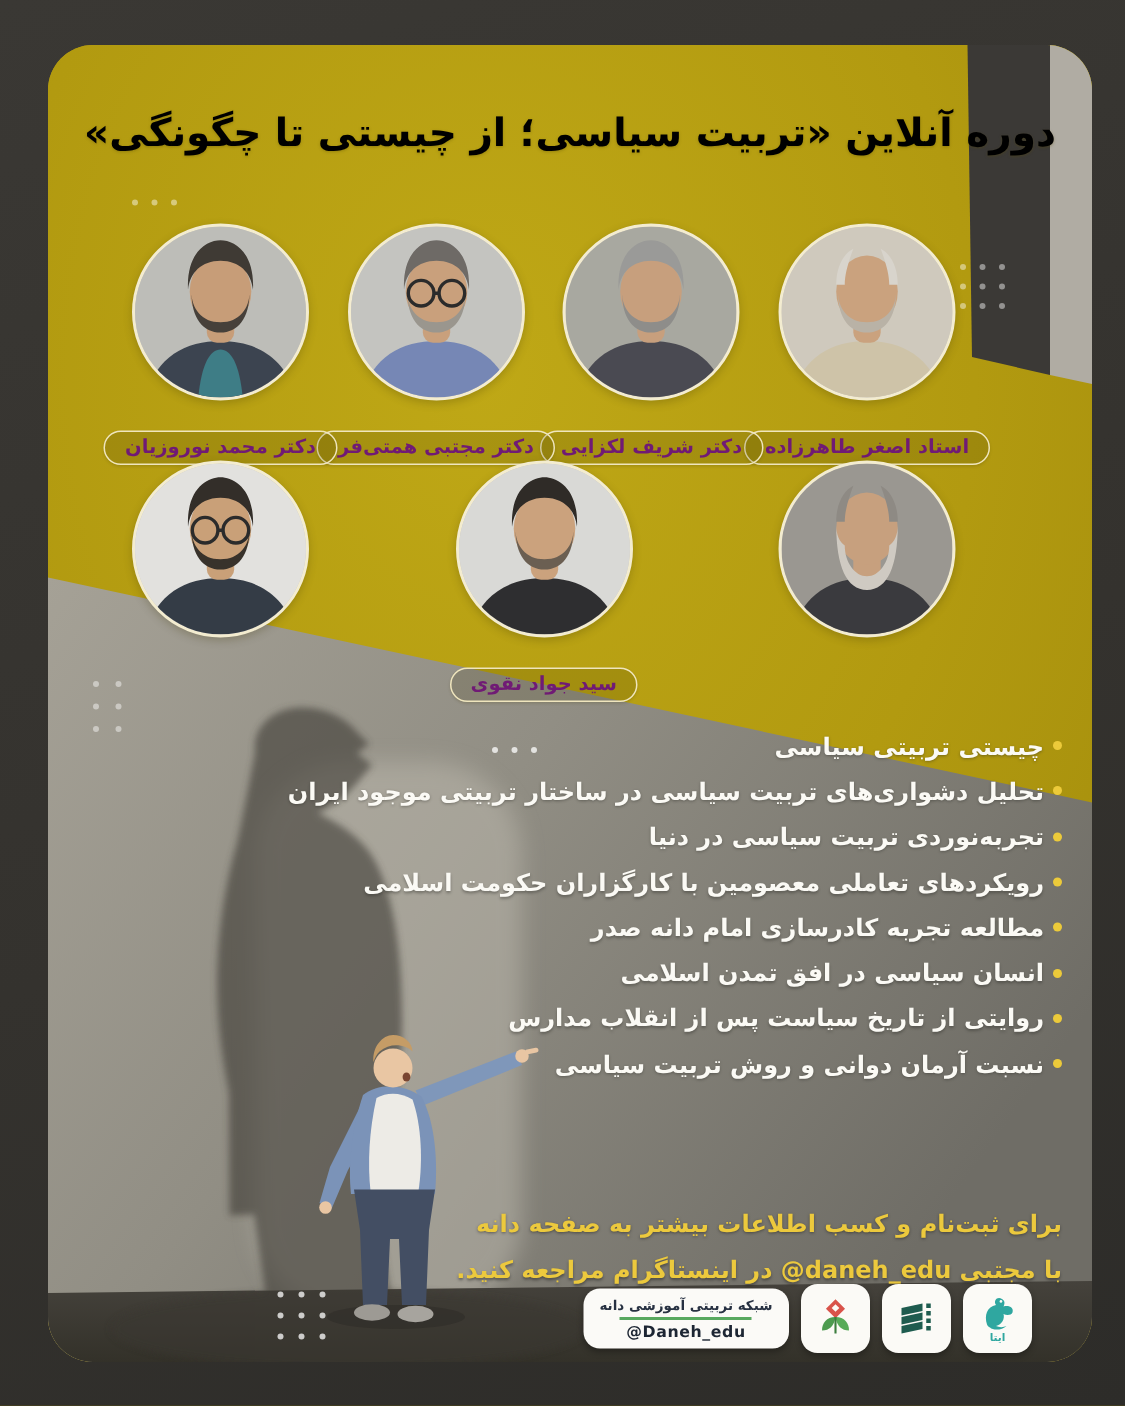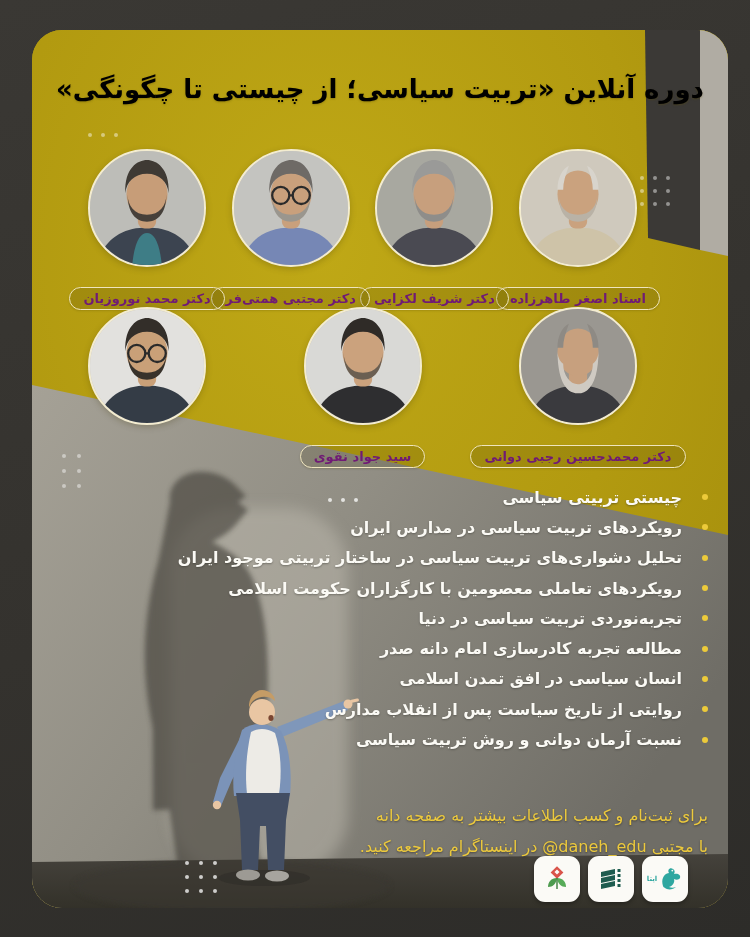--- a/index.html
+++ b/index.html
@@ -9,25 +9,25 @@
   .bg-art{position:absolute;inset:0;}
   .title{position:absolute;top:44px;left:0;width:100%;text-align:center;color:#000000;font-size:26px;font-weight:800;letter-spacing:-.5px;text-shadow:0 1px 2px rgba(90,75,0,.35);direction:rtl;}
   .row{position:absolute;left:45px;width:571px;display:flex;justify-content:space-between;direction:rtl;}
   .row1{top:119px;}
   .row2{top:277px;}
   .speaker{width:140px;display:flex;flex-direction:column;align-items:center;}
   .portrait{width:118px;height:118px;border-radius:50%;border:2px solid #f3ecd0;overflow:hidden;box-shadow:0 2px 6px rgba(60,50,0,.25);background:#cfc9bd;}
   .portrait svg{display:block;width:100%;height:100%;}
   .name-pill{margin-top:20px;border:1.5px solid #efe5bd;border-radius:13px;background:rgba(56,47,2,.16);padding:3px 13px;white-space:nowrap;color:#701a75;font-size:13px;font-weight:700;direction:rtl;box-shadow:0 1px 2px rgba(70,58,0,.2);}
   .topics{position:absolute;right:20px;top:452px;margin:0;padding:0;list-style:none;direction:rtl;}
-  .topics li{height:30.3px;display:flex;align-items:center;gap:20px;justify-content:flex-start;color:#fbfaf5;font-size:16px;font-weight:700;text-shadow:0 1px 2px rgba(40,40,36,.4);}
+  .topics li{height:30.3px;display:flex;align-items:center;gap:6px;justify-content:flex-start;color:#fbfaf5;font-size:16px;font-weight:700;text-shadow:0 1px 2px rgba(40,40,36,.4);}
   .topic-dot{width:6px;height:6px;border-radius:50%;background:#ecca3a;flex:0 0 auto;}
-  .cta{position:absolute;right:20px;top:770px;direction:rtl;text-align:right;color:#ecc93d;font-size:16px;font-weight:400;line-height:31px;text-shadow:0 1px 2px rgba(30,30,28,.5);}
+  .cta{position:absolute;right:20px;top:770px;direction:rtl;text-align:right;color:#ecc93d;font-size:16px;font-weight:700;line-height:31px;text-shadow:0 1px 2px rgba(30,30,28,.5);}
   .badges{position:absolute;right:40px;top:826px;display:flex;direction:rtl;gap:8px;align-items:center;}
-  .logo-sq{width:46px;height:46px;border-radius:11px;background:#fbfaf6;display:flex;align-items:center;justify-content:center;box-shadow:0 2px 4px rgba(0,0,0,.3);}
+  .logo-sq{width:46px;height:46px;border-radius:11px;background:#fbfaf6;display:flex;flex-direction:column;align-items:center;justify-content:center;box-shadow:0 2px 4px rgba(0,0,0,.3);}
   .logo-sq svg{display:block;}
   .eitaa-label{font-size:7px;color:#2fa7a0;font-weight:700;margin-top:-1px;}
   .network-badge{height:40px;border-radius:11px;background:#fbfaf7;padding:4px 11px 3px;display:flex;flex-direction:column;align-items:center;justify-content:center;box-shadow:0 2px 4px rgba(0,0,0,.3);}
   .network-name{font-size:9px;color:#273142;font-weight:700;direction:rtl;white-space:nowrap;}
   .network-divider{width:88px;height:0;border:none;border-top:2px solid #58a85f;margin:2px 0 2px;}
   .network-handle{font-size:10.5px;color:#1d2633;font-weight:800;letter-spacing:.4px;direction:ltr;}
   .dots{position:absolute;display:grid;gap:9px;}
   .dots i{width:4px;height:4px;border-radius:50%;background:rgba(255,255,255,.75);}
   .dots.faint i{background:rgba(255,255,255,.45);}
   .d1{left:56px;top:103px;grid-template-columns:repeat(3,4px);}
@@ -188,23 +188,20 @@
     <div class="portrait">
             <svg viewBox="0 0 100 100" preserveAspectRatio="xMidYMid slice">
               <rect width="100" height="100" fill="#9a9791"></rect>
               <path d="M6,100 C12,76 30,67 50,67 C70,67 88,76 94,100 Z" fill="#3a3a3e"></path>
               <rect x="42" y="48" width="16" height="20" rx="6" fill="#c7a07e"></rect>
               <ellipse cx="50" cy="38" rx="18" ry="21" fill="#c7a07e"></ellipse>
               <path d="M32,34 C32,24 36,16 42,13 C39,21 37,28 37,34 Z M68,34 C68,24 64,16 58,13 C61,21 63,28 63,34 Z" fill="#8e8a84"></path>
               <path d="M32,36 C32,60 38,74 50,74 C62,74 68,60 68,36 C68,42 66,46 63,48 C63,58 57,66 50,66 C43,66 37,58 37,48 C34,46 32,42 32,36 Z" fill="#cfcac2"></path>
             </svg>
           </div>
-    <div class="name-pill">
-      <span class="name">دکتر محمدحسین رجبی دوانی</span>
-    </div>
   </div>
 
   <div class="speaker">
     <div class="portrait">
             <svg viewBox="0 0 100 100" preserveAspectRatio="xMidYMid slice">
               <rect width="100" height="100" fill="#d9d9d6"></rect>
               <path d="M6,100 C12,76 30,67 50,67 C70,67 88,76 94,100 Z" fill="#2e2e30"></path>
               <rect x="42" y="48" width="16" height="20" rx="6" fill="#cba27d"></rect>
               <ellipse cx="50" cy="38" rx="18" ry="21" fill="#cba27d"></ellipse>
               <path d="M31,37 C30,15 42,8 50,8 C58,8 70,15 69,37 C68,27 61,20 50,20 C39,20 32,27 31,37 Z" fill="#2f2b27"></path>
@@ -235,33 +232,29 @@
   </div>
 </div>
 
     <ul class="topics" id="topics">
         <li>
           <span class="topic-dot"></span>
           <span>چیستی تربیتی سیاسی</span>
         </li>
         <li>
           <span class="topic-dot"></span>
-          <span>رویکردهای تربیت سیاسی در مدارس ایران</span>
-        </li>
-        <li>
-          <span class="topic-dot"></span>
           <span>تحلیل دشواری‌های تربیت سیاسی در ساختار تربیتی موجود ایران</span>
         </li>
         <li>
           <span class="topic-dot"></span>
+          <span>تجربه‌نوردی تربیت سیاسی در دنیا</span>
+        </li>
+        <li>
+          <span class="topic-dot"></span>
           <span>رویکردهای تعاملی معصومین با کارگزاران حکومت اسلامی</span>
-        </li>
-        <li>
-          <span class="topic-dot"></span>
-          <span>تجربه‌نوردی تربیت سیاسی در دنیا</span>
         </li>
         <li>
           <span class="topic-dot"></span>
           <span>مطالعه تجربه کادرسازی امام دانه صدر</span>
         </li>
         <li>
           <span class="topic-dot"></span>
           <span>انسان سیاسی در افق تمدن اسلامی</span>
         </li>
         <li>
@@ -310,20 +303,25 @@
       <div class="logo-sq">
         <svg width="28" height="28" viewBox="0 0 28 28">
           <rect x="9.5" y="3" width="9" height="9" transform="rotate(45 14 7.5)" fill="#d9534a"></rect>
           <rect x="12.2" y="5.2" width="3.6" height="3.6" transform="rotate(45 14 7)" fill="#fbfaf6"></rect>
           <path d="M14,13 C8,13 5,17 5,22 C10,22 13,19 14,13 Z" fill="#4d9b4f"></path>
           <path d="M14,13 C20,13 23,17 23,22 C18,22 15,19 14,13 Z" fill="#57ab58"></path>
           <rect x="13.3" y="13" width="1.4" height="11" fill="#3c7d3e"></rect>
         </svg>
       </div>
 
+      <div class="network-badge">
+        <div class="network-name">شبکه تربیتی آموزشی دانه</div>
+        <hr class="network-divider">
+        <div class="network-handle">@Daneh_edu</div>
+      </div>
     </div>
 
     <div class="dots faint d1">
         <i></i>
         <i></i>
         <i></i>
       </div>
     <div class="dots faint d2">
         <i></i>
         <i></i>

